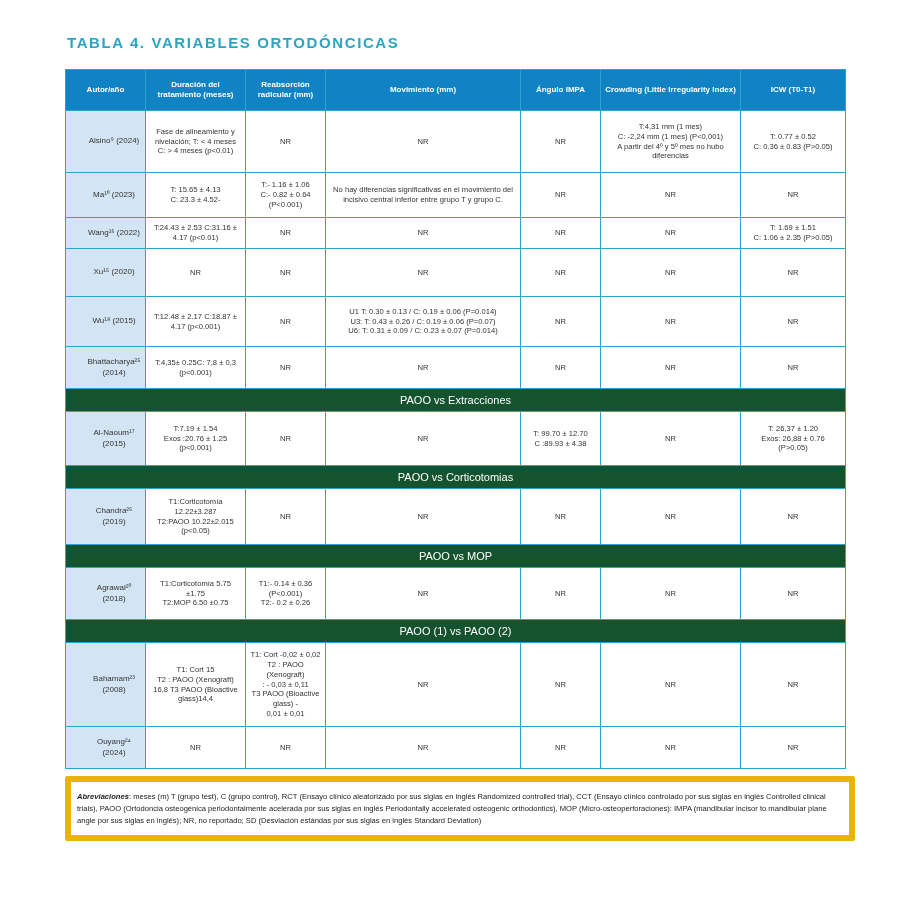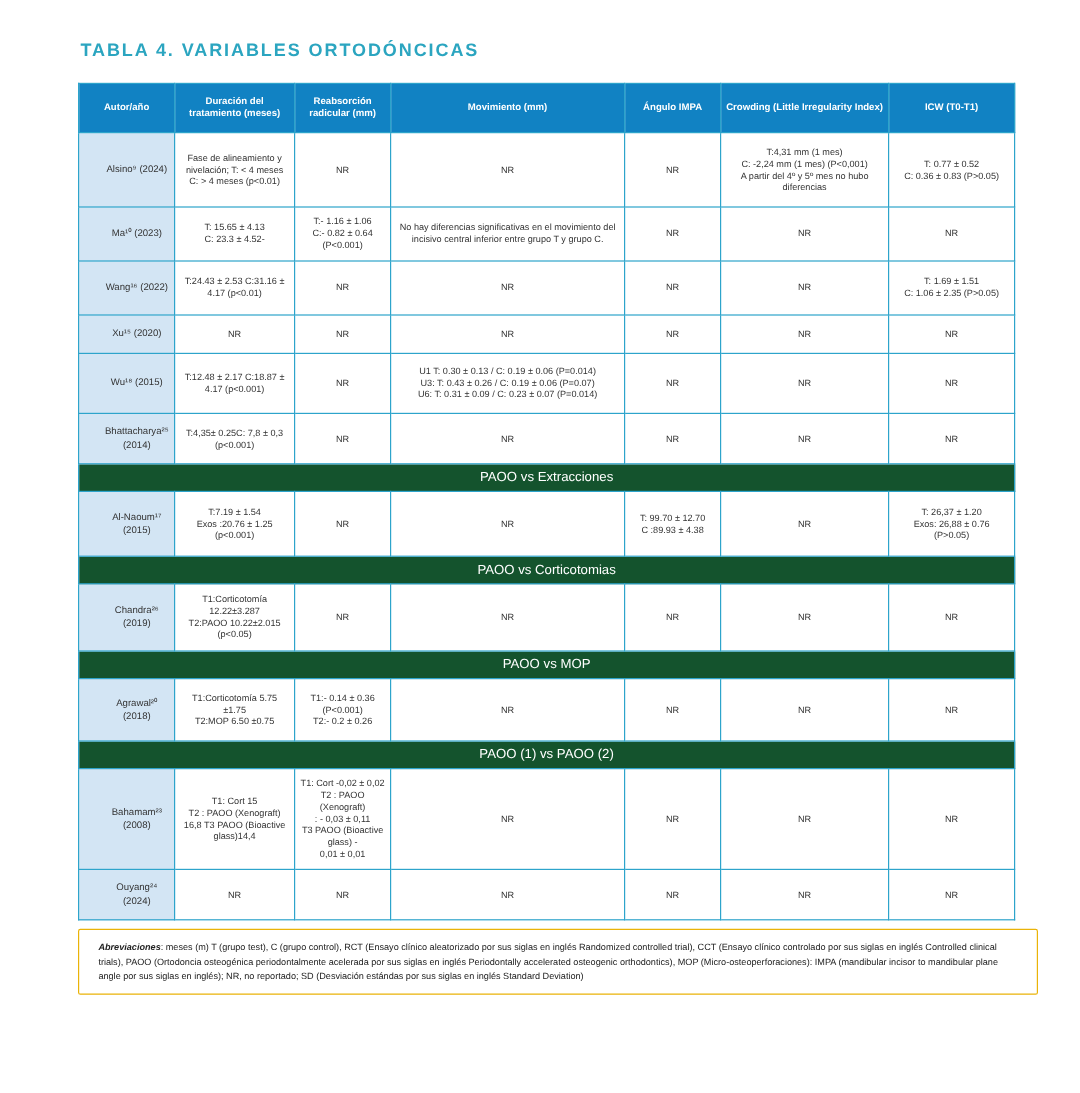--- a/index.html
+++ b/index.html
@@ -18,21 +18,21 @@
     background:#1182c3;color:#ffffff;font-size:8px;font-weight:bold;height:36px;
     line-height:1.3;
   }
   .tbl td{font-size:7.6px;color:#333333;white-space:pre-line;background:#ffffff;line-height:1.3;}
   .tbl td.author{background:#d3e5f4;font-size:8px;padding-left:20px;}
   .tbl tr.band td{
     background:#14532d;color:#ffffff;font-weight:normal;font-size:11px;
     height:18px;white-space:nowrap;
   }
   .footnote{
-    width:766px;border:1px solid #eab308;margin-top:7px;padding:9px 16px;
+    width:766px;border:6px solid #eab308;margin-top:7px;padding:9px 6px;
     font-size:7.6px;color:#222222;line-height:1.55;text-align:left;border-radius:2px;
   }
   .fn-label{font-weight:bold;font-style:italic;}
 </style>
 </head>
 <body>
 
 <div class="page">
   <h1 class="title">TABLA 4. VARIABLES ORTODÓNCICAS</h1>
 
@@ -79,32 +79,32 @@
 C: 23.3 ± 4.52-</td>
           <td>T:- 1.16 ± 1.06
 C:- 0.82 ± 0.64
 (P&lt;0.001)</td>
           <td>No hay diferencias significativas en el movimiento del
 incisivo central inferior entre grupo T y grupo C.</td>
           <td>NR</td>
           <td>NR</td>
           <td>NR</td>
         </tr>
-        <tr style="height: 45px;">
+        <tr style="height: 31px;">
           <td class="author">Wang¹⁶ (2022)</td>
           <td>T:24.43 ± 2.53 C:31.16 ±
 4.17  (p&lt;0.01)</td>
           <td>NR</td>
           <td>NR</td>
           <td>NR</td>
           <td>NR</td>
           <td>T: 1.69 ± 1.51
 C: 1.06 ± 2.35 (P&gt;0.05)</td>
         </tr>
-        <tr style="height: 32px;">
+        <tr style="height: 48px;">
           <td class="author">Xu¹⁵ (2020)</td>
           <td>NR</td>
           <td>NR</td>
           <td>NR</td>
           <td>NR</td>
           <td>NR</td>
           <td>NR</td>
         </tr>
         <tr style="height: 50px;">
           <td class="author">Wu¹⁸ (2015)</td>

